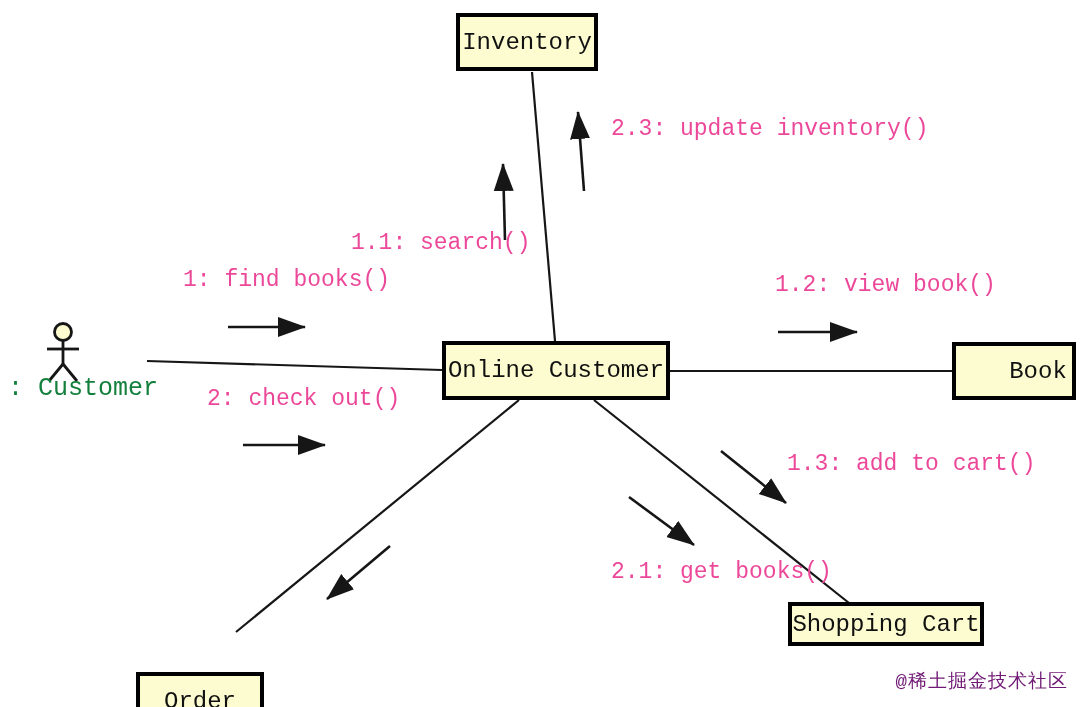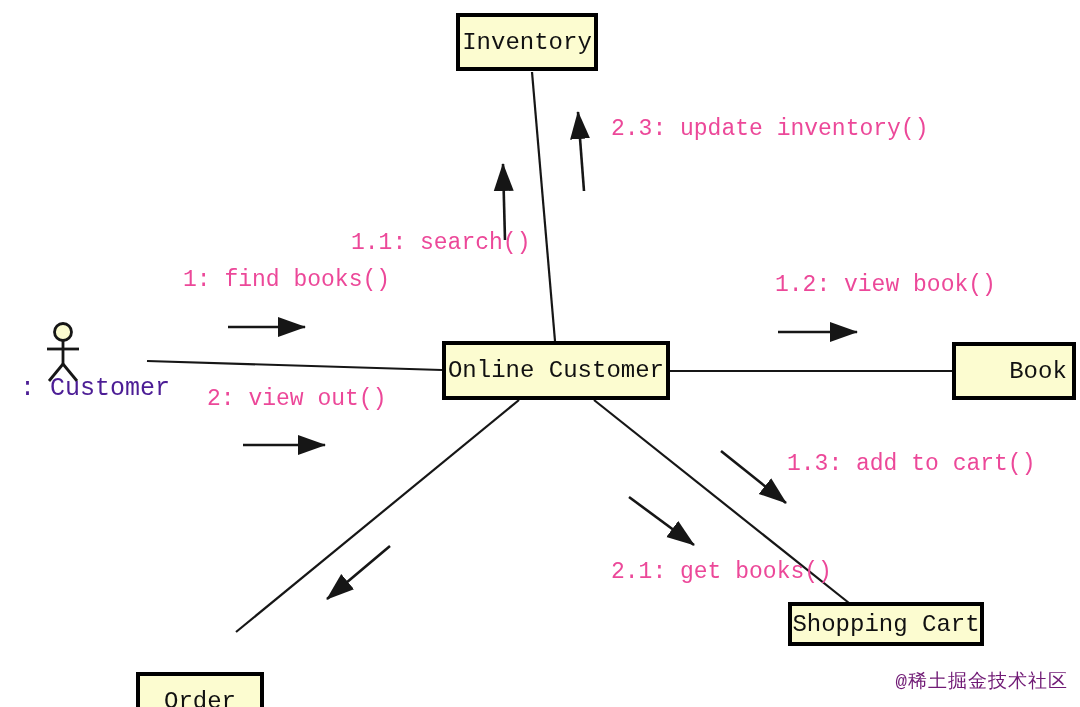--- a/index.html
+++ b/index.html
@@ -50,24 +50,24 @@
   #msg-check-out        { left: 207px; top: 386px; }
   #msg-search           { left: 351px; top: 190px; margin-top: 40px; }
   #msg-update-inventory { left: 611px; top: 116px; }
   #msg-view-book        { left: 727px; top: 272px; margin-left: 48px; }
   #msg-add-to-cart      { left: 787px; top: 451px; }
   #msg-get-books        { left: 611px; top: 559px; }
   #msg-make-order       { left: 324px; top: 617px; }
 
   #actor-label {
     position: absolute;
-    left: 20px;
+    left: 8px;
     top: 374px;
     font-size: 25px;
-    color: #4c1d95;
+    color: #15803d;
     white-space: nowrap;
   }
   #watermark {
     position: absolute;
     right: 12px;
     top: 668px;
     font-size: 19px;
     color: #701a75;
     letter-spacing: 1px;
     white-space: nowrap;
@@ -125,21 +125,21 @@
     <span>Order</span>
   </div>
 
   <div class="node" id="node-shopping-cart">
     <span>Shopping Cart</span>
   </div>
 
   <div id="actor-label">: Customer</div>
 
   <div class="msg" id="msg-find-books">1: find books()</div>
-  <div class="msg" id="msg-check-out">2: view out()</div>
+  <div class="msg" id="msg-check-out">2: check out()</div>
   <div class="msg" id="msg-search">1.1: search()</div>
   <div class="msg" id="msg-update-inventory">2.3: update inventory()</div>
   <div class="msg" id="msg-view-book">1.2: view book()</div>
   <div class="msg" id="msg-add-to-cart">1.3: add to cart()</div>
   <div class="msg" id="msg-get-books">2.1: get books()</div>
 
   <div id="watermark">@稀土掘金技术社区</div>
 
 </div>
 

